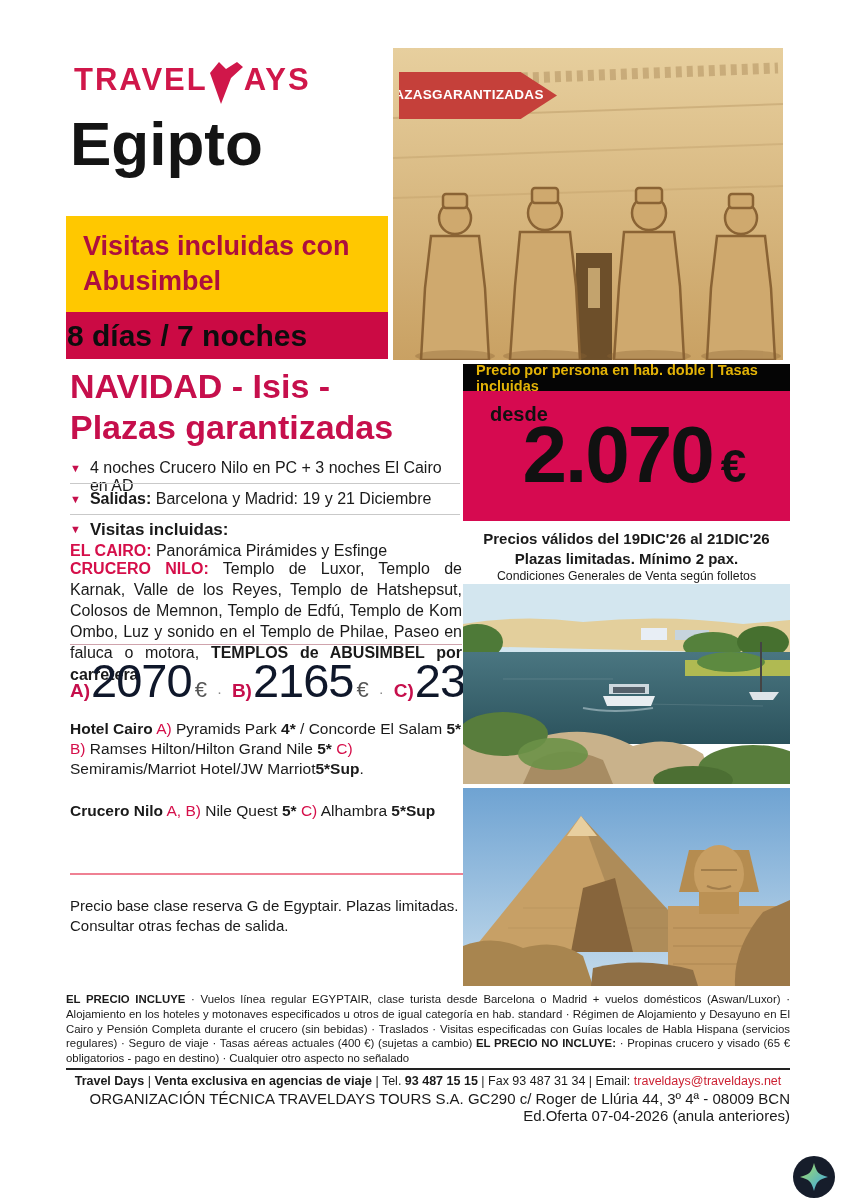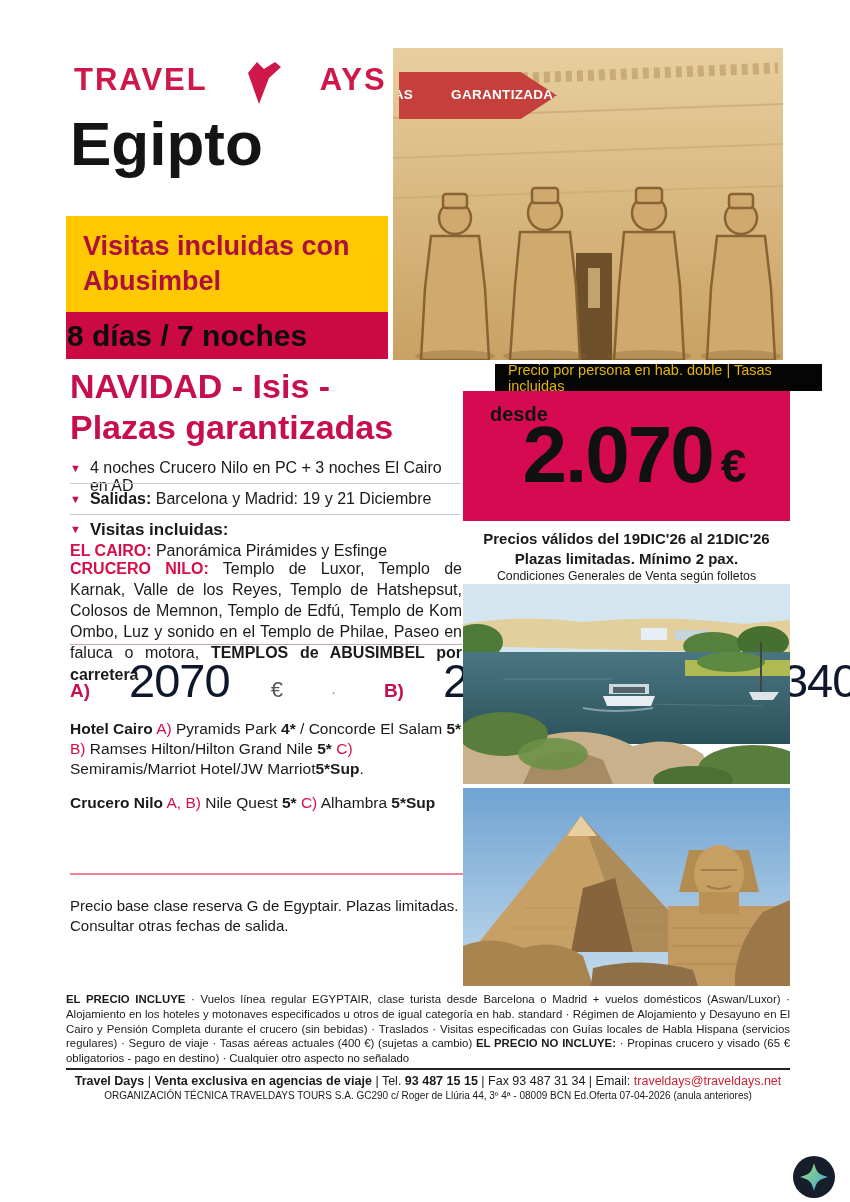--- a/index.html
+++ b/index.html
@@ -1,20 +1,20 @@
 <!DOCTYPE html>
 <html><head>
 <meta charset="utf-8">
 <style>
   html,body { margin:0; padding:0; background:#ffffff; }
   .page {
     position:relative; width:850px; height:1202px; background:#fff;
     overflow:hidden; font-family:"Liberation Sans", sans-serif; color:#1a1a1a;
   }
-  .abs { position:absolute;gap:38px; }
+  .abs { position:absolute; }
 
   
   .logo { top:62px; left:74px; display:flex; align-items:flex-start;
           color:#d0174a; font-weight:bold; font-size:31px; letter-spacing:2px; }
   .logo svg { width:34px; height:44px; margin:0 0 0 2px; }
   .title { top:108px; left:70px; font-size:62px; font-weight:bold; color:#141414; }
 
   
   .visits-box { top:216px; left:66px; width:322px; height:96px; box-sizing:border-box;
     background:#ffc800; color:#ad0f3e; font-size:27px; font-weight:bold;
@@ -43,45 +43,45 @@
   
   .prices-row { top:653px; left:70px; display:flex; align-items:baseline; }
   .p-label { color:#c60f4c; font-weight:bold; font-size:19px; margin-right:1px; }
   .p-value { font-size:47px; color:#0f172a; letter-spacing:-1px; }
   .p-cur { font-size:22px; color:#555; margin-left:3px; }
   .p-dot { color:#888; margin:0 10px; font-size:15px; }
 
   
   .hotels { top:719px; left:70px; width:397px; font-size:15.5px; line-height:1.3; }
   .hotels p { margin:0; }
-  .hotels .p2 { margin-top:14px; }
+  .hotels .p2 { margin-top:22px; }
   .categories { top:812px; left:70px; font-size:15.5px; line-height:1.6; }
   .pinkline2 { top:873px; left:70px; width:397px; border-top:2px solid #ef8193; height:0; }
   .base-note { top:896px; left:70px; width:402px; font-size:15px; line-height:1.3; }
 
   
   .fineprint { top:992px; left:66px; width:724px; font-size:11.4px;
     line-height:1.3; text-align:justify; }
   .footer-rule { top:1068px; left:66px; width:724px; border-top:2px solid #222; height:0; }
   .footer-l1 { top:1074px; left:66px; width:724px; text-align:center; font-size:12.5px; }
-  .footer-l2 { top:1090px; left:66px; width:724px; text-align:center; font-size:10px; }
+  .footer-l2 { top:1090px; left:66px; width:724px; text-align:right; font-size:15px; }
   .email { color:#cc2233; text-decoration:none;margin-top:14px; }
 
   
   .photo { overflow:hidden; }
   .photo svg { display:block; width:100%; height:100%; }
   .photo-abu { top:48px; left:393px; width:390px; height:312px; }
   .ribbon { top:72px; left:399px; width:158px; height:47px; box-sizing:border-box;
     background:#c5403a; clip-path:polygon(0 0,77% 0,100% 50%,77% 100%,0 100%);
     color:#fff; font-weight:bold; font-size:13.5px; line-height:1.35;
     display:flex; justify-content:center; align-items:center;
     padding-right:36px; text-align:center; letter-spacing:0.3px; }
   .price-bar { top:364px; left:463px; width:327px; height:27px; box-sizing:border-box;
-    background:#050505; color:#e3b307; font-size:14.5px; font-weight:normal;
-    display:flex; align-items:center; padding-left:13px;margin-left:32px; }
+    background:#050505; color:#e3b307; font-size:14.5px; font-weight:bold;
+    display:flex; align-items:center; padding-left:13px; }
   .price-box { top:391px; left:463px; width:327px; height:130px; background:#d60a50; color:#111; }
   .desde { position:absolute; top:12px; left:27px; font-size:20px; font-weight:bold; }
   .amount-row { position:absolute; top:24px; left:0; width:100%; text-align:center;
     line-height:1; padding-left:16px; box-sizing:border-box; }
   .amount { font-size:80px; font-weight:bold; letter-spacing:-2px; }
   .amount-cur { font-size:46px; font-weight:bold; margin-left:8px; }
   .validity { top:529px; left:463px; width:327px; text-align:center; }
   .v1 { font-size:15px; font-weight:bold; line-height:1.3; }
   .v3 { font-size:12.3px; line-height:1.45; }
   .photo-nile { top:584px; left:463px; width:327px; height:200px; }

